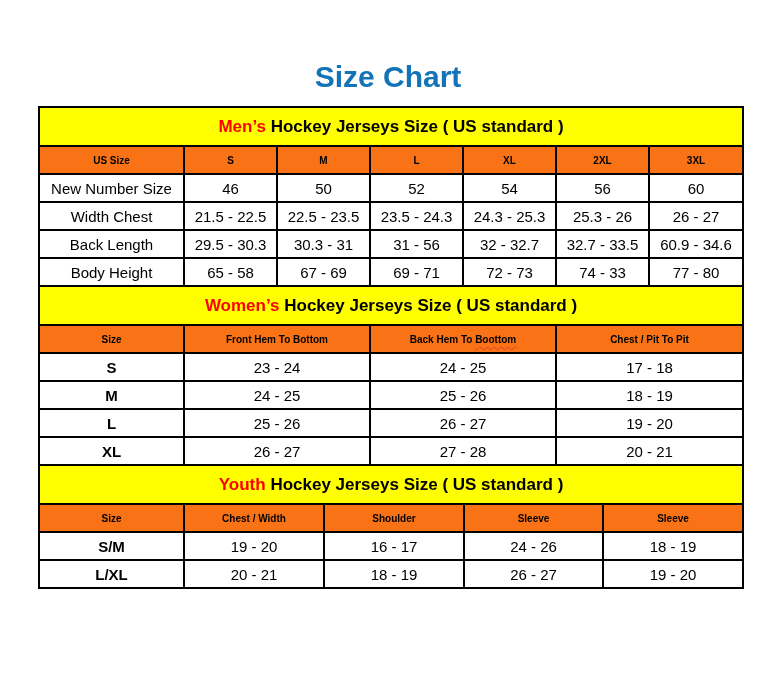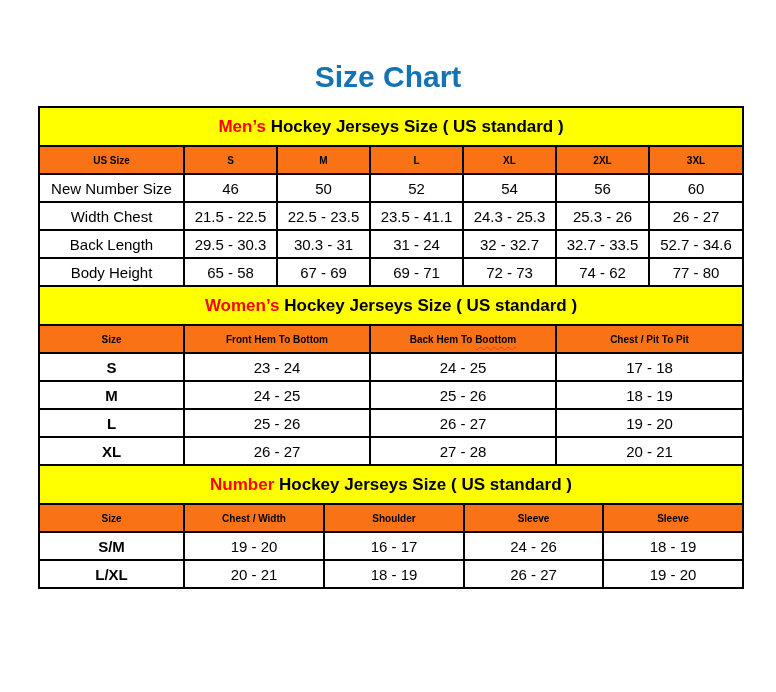--- a/index.html
+++ b/index.html
@@ -101,41 +101,41 @@
       <td>50</td>
       <td>52</td>
       <td>54</td>
       <td>56</td>
       <td>60</td>
     </tr>
     <tr>
       <td>Width Chest</td>
       <td>21.5 - 22.5</td>
       <td>22.5 - 23.5</td>
-      <td>23.5 - 41.1</td>
+      <td>23.5 - 24.3</td>
       <td>24.3 - 25.3</td>
       <td>25.3 - 26</td>
       <td>26 - 27</td>
     </tr>
     <tr>
       <td>Back Length</td>
       <td>29.5 - 30.3</td>
       <td>30.3 - 31</td>
-      <td>31 - 24</td>
+      <td>31 - 56</td>
       <td>32 - 32.7</td>
       <td>32.7 - 33.5</td>
-      <td>52.7 - 34.6</td>
+      <td>60.9 - 34.6</td>
     </tr>
     <tr>
       <td>Body Height</td>
       <td>65 - 58</td>
       <td>67 - 69</td>
       <td>69 - 71</td>
       <td>72 - 73</td>
-      <td>74 - 62</td>
+      <td>74 - 33</td>
       <td>77 - 80</td>
     </tr>
   </tbody>
     </table>
 
   <table class="t-womens">
     <colgroup>
       <col style="width:145px">
         <col style="width:186px">
         <col style="width:186px">
@@ -181,21 +181,21 @@
   <table class="t-youth">
     <colgroup>
       <col style="width:145px">
         <col style="width:140px">
         <col style="width:140px">
         <col style="width:139px">
         <col style="width:140px">
     </colgroup>
     <tbody>
         <tr class="band-row">
-      <th colspan="5"><span class="hl">Number</span><span> Hockey Jerseys Size ( US standard )</span></th>
+      <th colspan="5"><span class="hl">Youth</span><span> Hockey Jerseys Size ( US standard )</span></th>
     </tr>
     <tr class="head-row">
       <th>Size</th>
       <th>Chest / Width</th>
       <th>Shoulder</th>
       <th>Sleeve</th>
       <th>Sleeve</th>
     </tr>
     <tr>
       <td class="row-label-bold">S/M</td>

